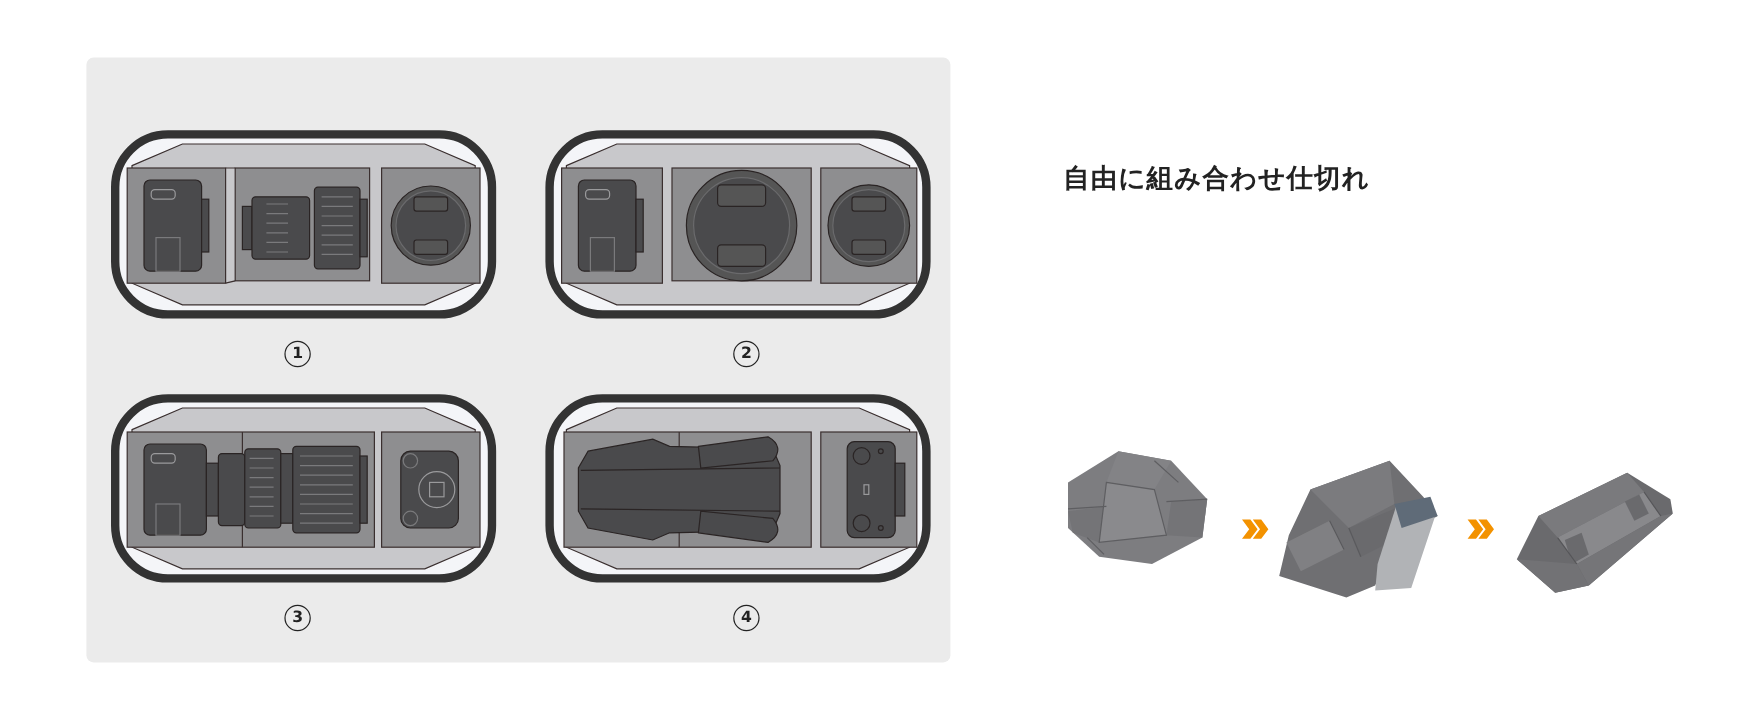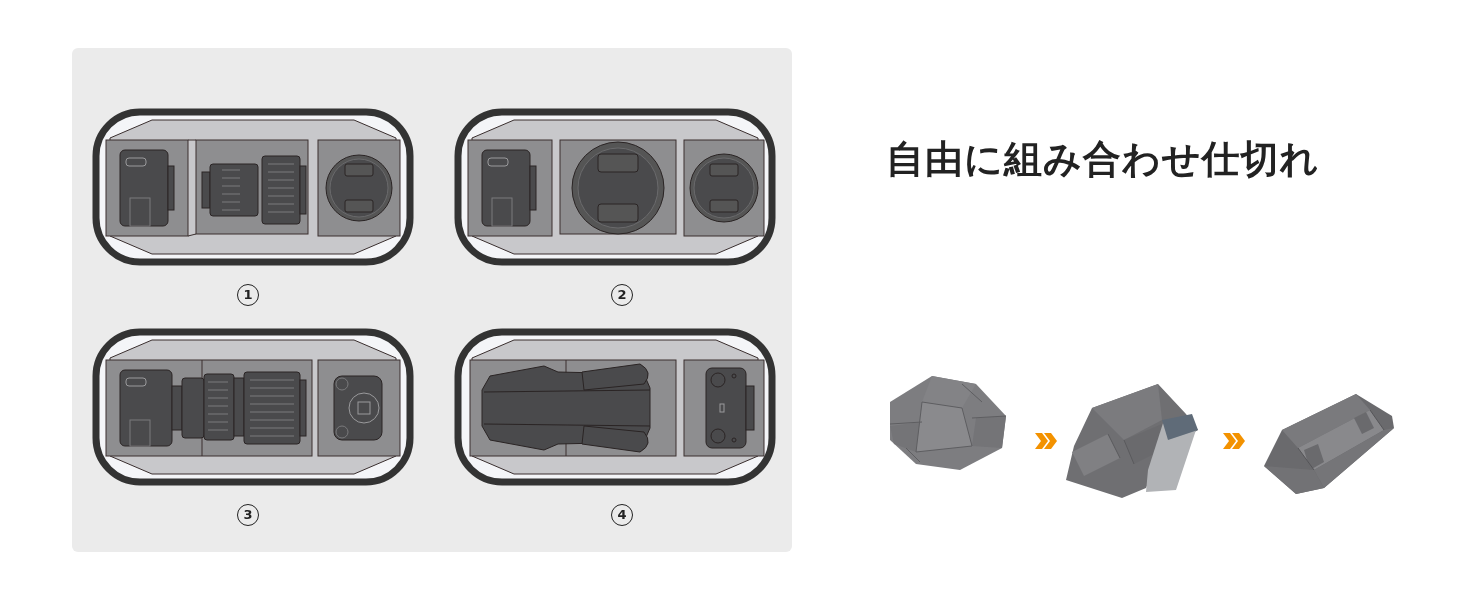--- a/index.html
+++ b/index.html
@@ -1,21 +1,21 @@
 <!DOCTYPE html>
 <html><head>
 <meta charset="utf-8">
 <style>
   html, body { margin: 0; padding: 0; background: #ffffff; }
   body { width: 1464px; height: 600px; position: relative; overflow: hidden; font-family: "DejaVu Sans", sans-serif; }
   .panel { position: absolute; left: 72px; top: 48px; width: 720px; height: 504px; background: #ebebeb; border-radius: 6px; }
   .bag { position: absolute; width: 322px; height: 158px; }
   .bag svg { display: block; }
   .num { position: absolute; width: 22px; height: 22px; border: 1.5px solid #222; border-radius: 50%; box-sizing: border-box; font-size: 13px; font-weight: bold; color: #222; text-align: center; line-height: 19px; font-family: "DejaVu Sans", sans-serif; }
-  .headline { position: absolute; left: 886px; top: 134px; font-size: 38px; font-weight: bold; color: #222; letter-spacing: 1px; white-space: nowrap; font-family: "DejaVu Sans", sans-serif; }
+  .headline { position: absolute; left: 886px; top: 134px; font-size: 22px; font-weight: bold; color: #222; letter-spacing: 1px; white-space: nowrap; font-family: "DejaVu Sans", sans-serif; }
   .step { position: absolute; }
   .arrow { position: absolute; width: 24px; height: 18px; }
 </style>
 </head>
 <body>
 
 <div class="panel">
 
   <div class="bag" style="left:20px;top:60px;">
     <svg width="322" height="158" viewBox="0 0 322 158">

